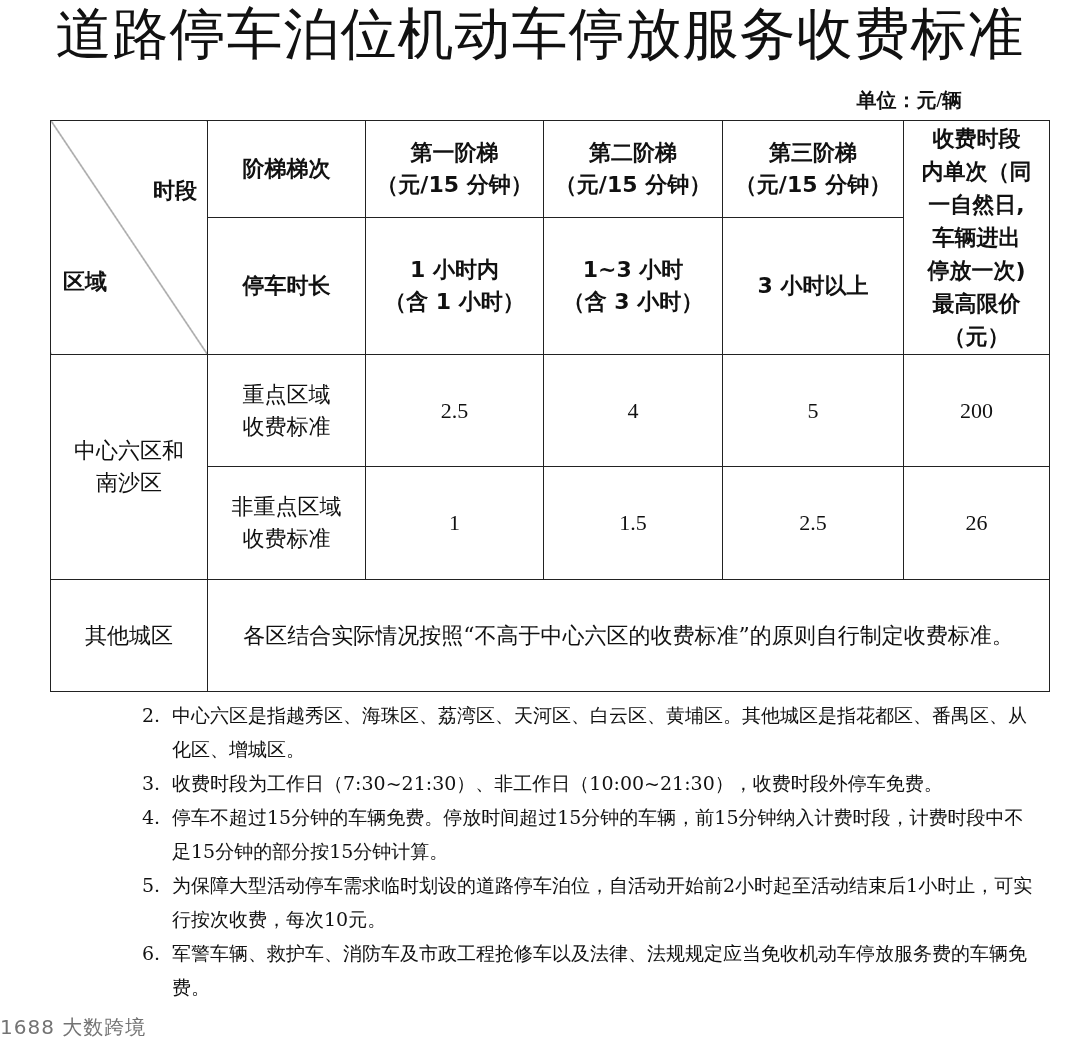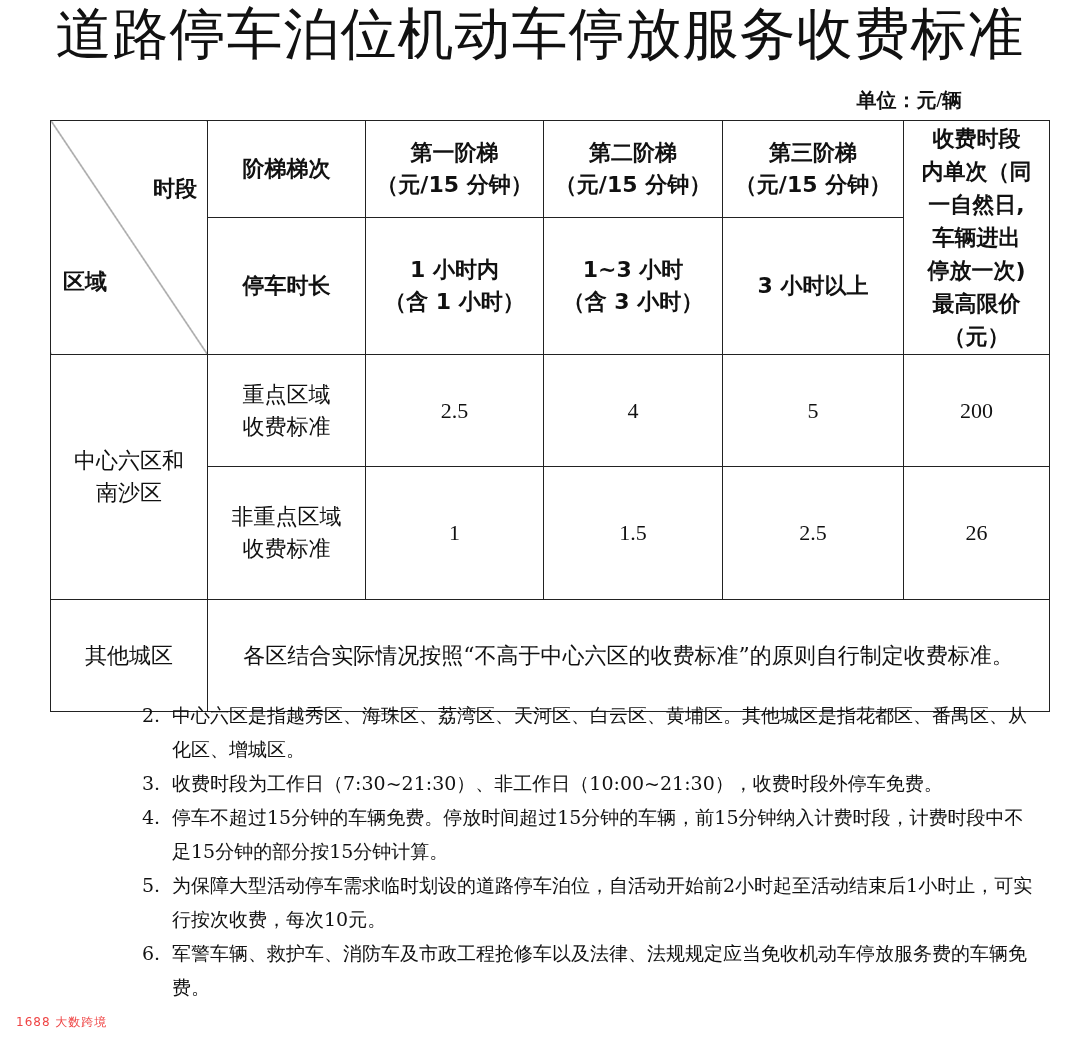--- a/index.html
+++ b/index.html
@@ -24,38 +24,38 @@
     border: 1.5px solid #222; text-align: center; vertical-align: middle;
     padding: 0; font-size: 22px; line-height: 32px;
   }
   .hdr { font-family: "DejaVu Sans", "Liberation Sans", sans-serif; font-weight: bold; font-size: 21px; }
   .serif { font-family: "DejaVu Serif", "Liberation Serif", serif; font-size: 21px; }
   .num { font-family: "Liberation Serif", serif; font-size: 24px; }
   td.diag {
     position: relative;
     background: linear-gradient(to bottom left, transparent calc(50% - 0.7px), #666 calc(50% - 0.2px), #666 calc(50% + 0.2px), transparent calc(50% + 0.7px));
   }
-  .diag-top { position: absolute; right: 10px; top: 54px; font-family: Liberation Mono, monospace; }
+  .diag-top { position: absolute; right: 10px; top: 54px; }
   .diag-bot { position: absolute; left: 12px; bottom: 56px; }
   td.note-text {
     text-align: left; padding: 0 10px !important;
     font-family: "DejaVu Serif", "Liberation Serif", serif; font-size: 22px !important; line-height: 36px !important;
   }
   .notes {
     position: absolute; left: 80px; top: 698px; width: 960px;
     font-family: "DejaVu Serif", "Liberation Serif", serif; font-size: 19px; color: #111;
   }
   .note-row { display: flex; line-height: 34px; }
   .note-label { width: 62px; flex: none; }
   .note-num { width: 30px; flex: none; }
   .note-body { flex: 1; }
   .indent { padding-left: 62px; }
   .watermark {
-    position: absolute; left: 16px; top: 1014px;
-    font-family: "DejaVu Sans", sans-serif; font-size: 12px; color: #ef4444;
+    position: absolute; left: 0; top: 1014px;
+    font-family: "DejaVu Sans", sans-serif; font-size: 20px; color: #737373;
     letter-spacing: 1px;
   }
 </style>
 </head>
 <body>
 
 <div class="title">道路停车泊位机动车停放服务收费标准</div>
 <div class="unit">单位：元/辆</div>
 
 <table class="fees">
@@ -117,21 +117,21 @@
     </td>
     <td class="serif">
       <div>重点区域</div>
       <div>收费标准</div>
     </td>
     <td class="num">2.5</td>
     <td class="num">4</td>
     <td class="num">5</td>
     <td class="num">200</td>
   </tr>
-  <tr style="height:133px">
+  <tr style="height:113px">
     <td class="serif">
       <div>非重点区域</div>
       <div>收费标准</div>
     </td>
     <td class="num">1</td>
     <td class="num">1.5</td>
     <td class="num">2.5</td>
     <td class="num">26</td>
   </tr>
   <tr style="height:112px">

